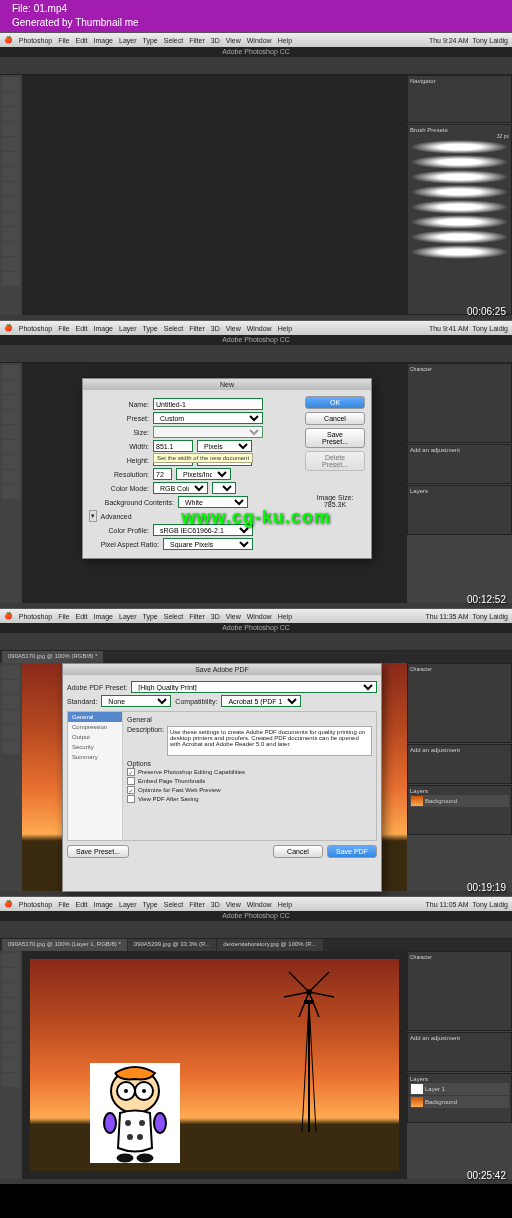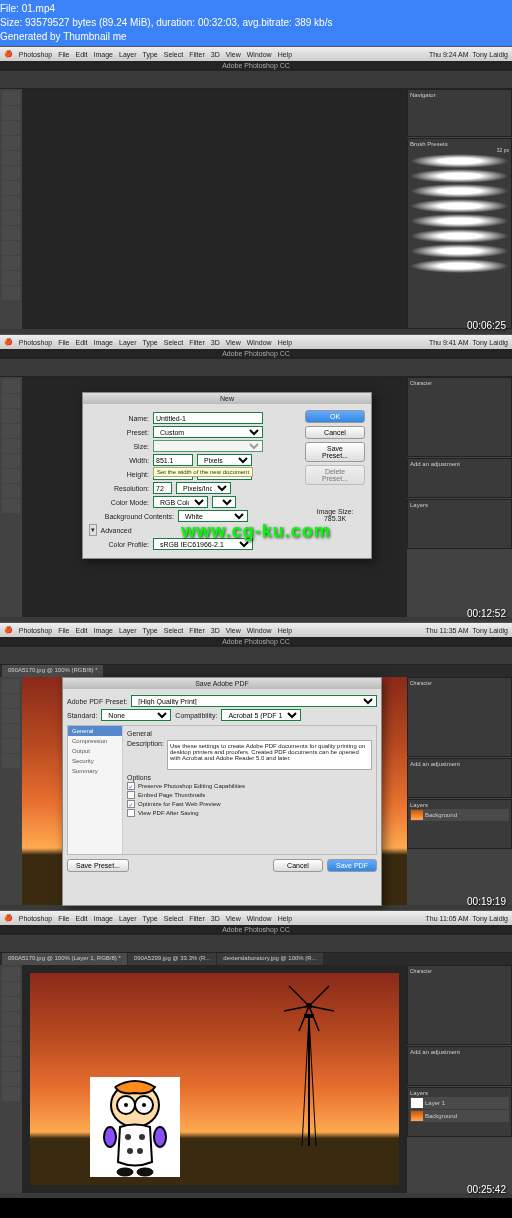--- a/index.html
+++ b/index.html
@@ -4,22 +4,22 @@
   <style>
     * { margin: 0; padding: 0; box-sizing: border-box; }
     body {
       width: 512px;
       background: #000;
       font-family: Arial, sans-serif;
       font-size: 9px;
       color: #fff;
     }
     .header {
-      background: #3b82f6;
-      padding: 2px 0;
+      background: #a21caf;
+      padding: 2px 12px;
       font-size: 10px;
       line-height: 14px;
     }
     .frame {
       position: relative;
       width: 512px;
       height: 288px;
       background: #3a3a3a;
       border-top: 1px solid #555;
     }
@@ -248,21 +248,20 @@
       position: absolute;
       width: 90px;
       height: 100px;
     }
   </style>
 </head>
 <body>
 
 <div class="header">
   <div>File: 01.mp4</div>
-  <div>Size: 93579527 bytes (89.24 MiB), duration: 00:32:03, avg.bitrate: 389 kb/s</div>
   <div>Generated by Thumbnail me</div>
 </div>
 
 <div class="frame">
   <div class="menubar">
     <span>🍎</span>
     <span>Photoshop</span>
     <span>File</span>
     <span>Edit</span>
     <span>Image</span>
@@ -396,20 +395,24 @@
               <span class="form-label" style="width:85px">Background Contents:</span>
               <select class="form-input" style="width:70px"><option>White</option></select>
             </div>
             <div class="form-row">
               <span style="border:1px solid #999;padding:1px">▾</span>
               <span>Advanced</span>
             </div>
             <div class="form-row">
               <span class="form-label">Color Profile:</span>
               <select class="form-input" style="width:100px"><option>sRGB IEC61966-2.1</option></select>
+            </div>
+            <div class="form-row">
+              <span class="form-label" style="width:70px">Pixel Aspect Ratio:</span>
+              <select class="form-input" style="width:90px"><option>Square Pixels</option></select>
             </div>
           </div>
           <div style="display:flex; flex-direction:column; gap:3px; width:60px">
             <button class="btn btn-primary">OK</button>
             <button class="btn">Cancel</button>
             <button class="btn">Save Preset...</button>
             <button class="btn" style="opacity:0.5">Delete Preset...</button>
             <div style="margin-top:20px; text-align:center">
               <div>Image Size:</div>
               <div>785.3K</div>

